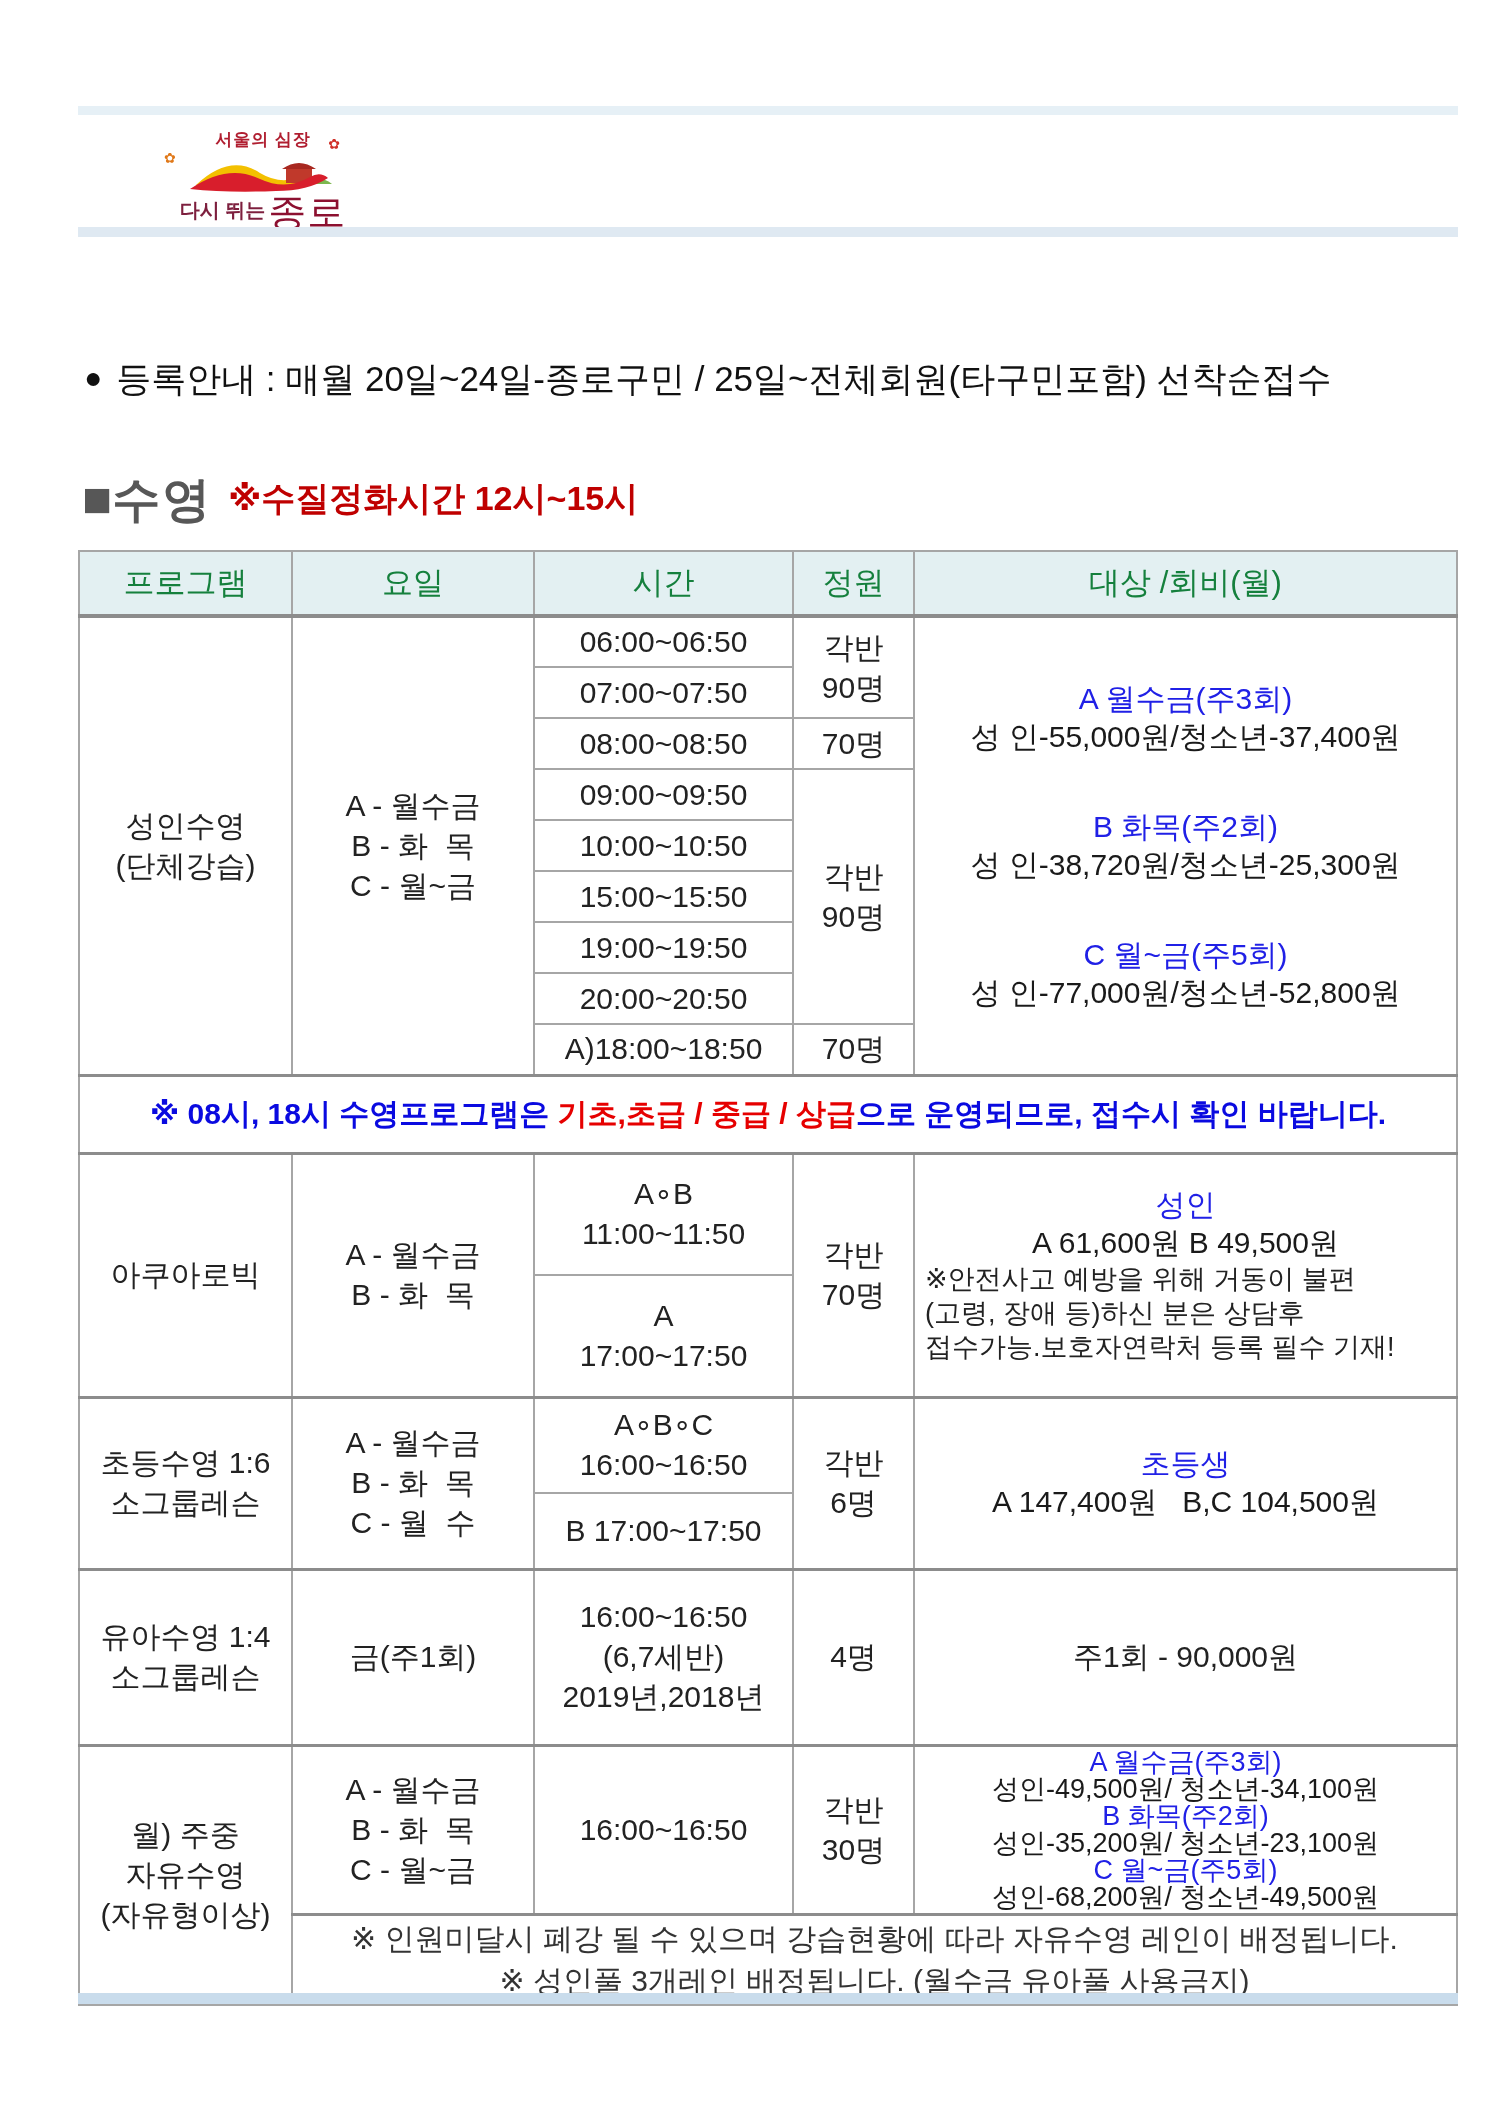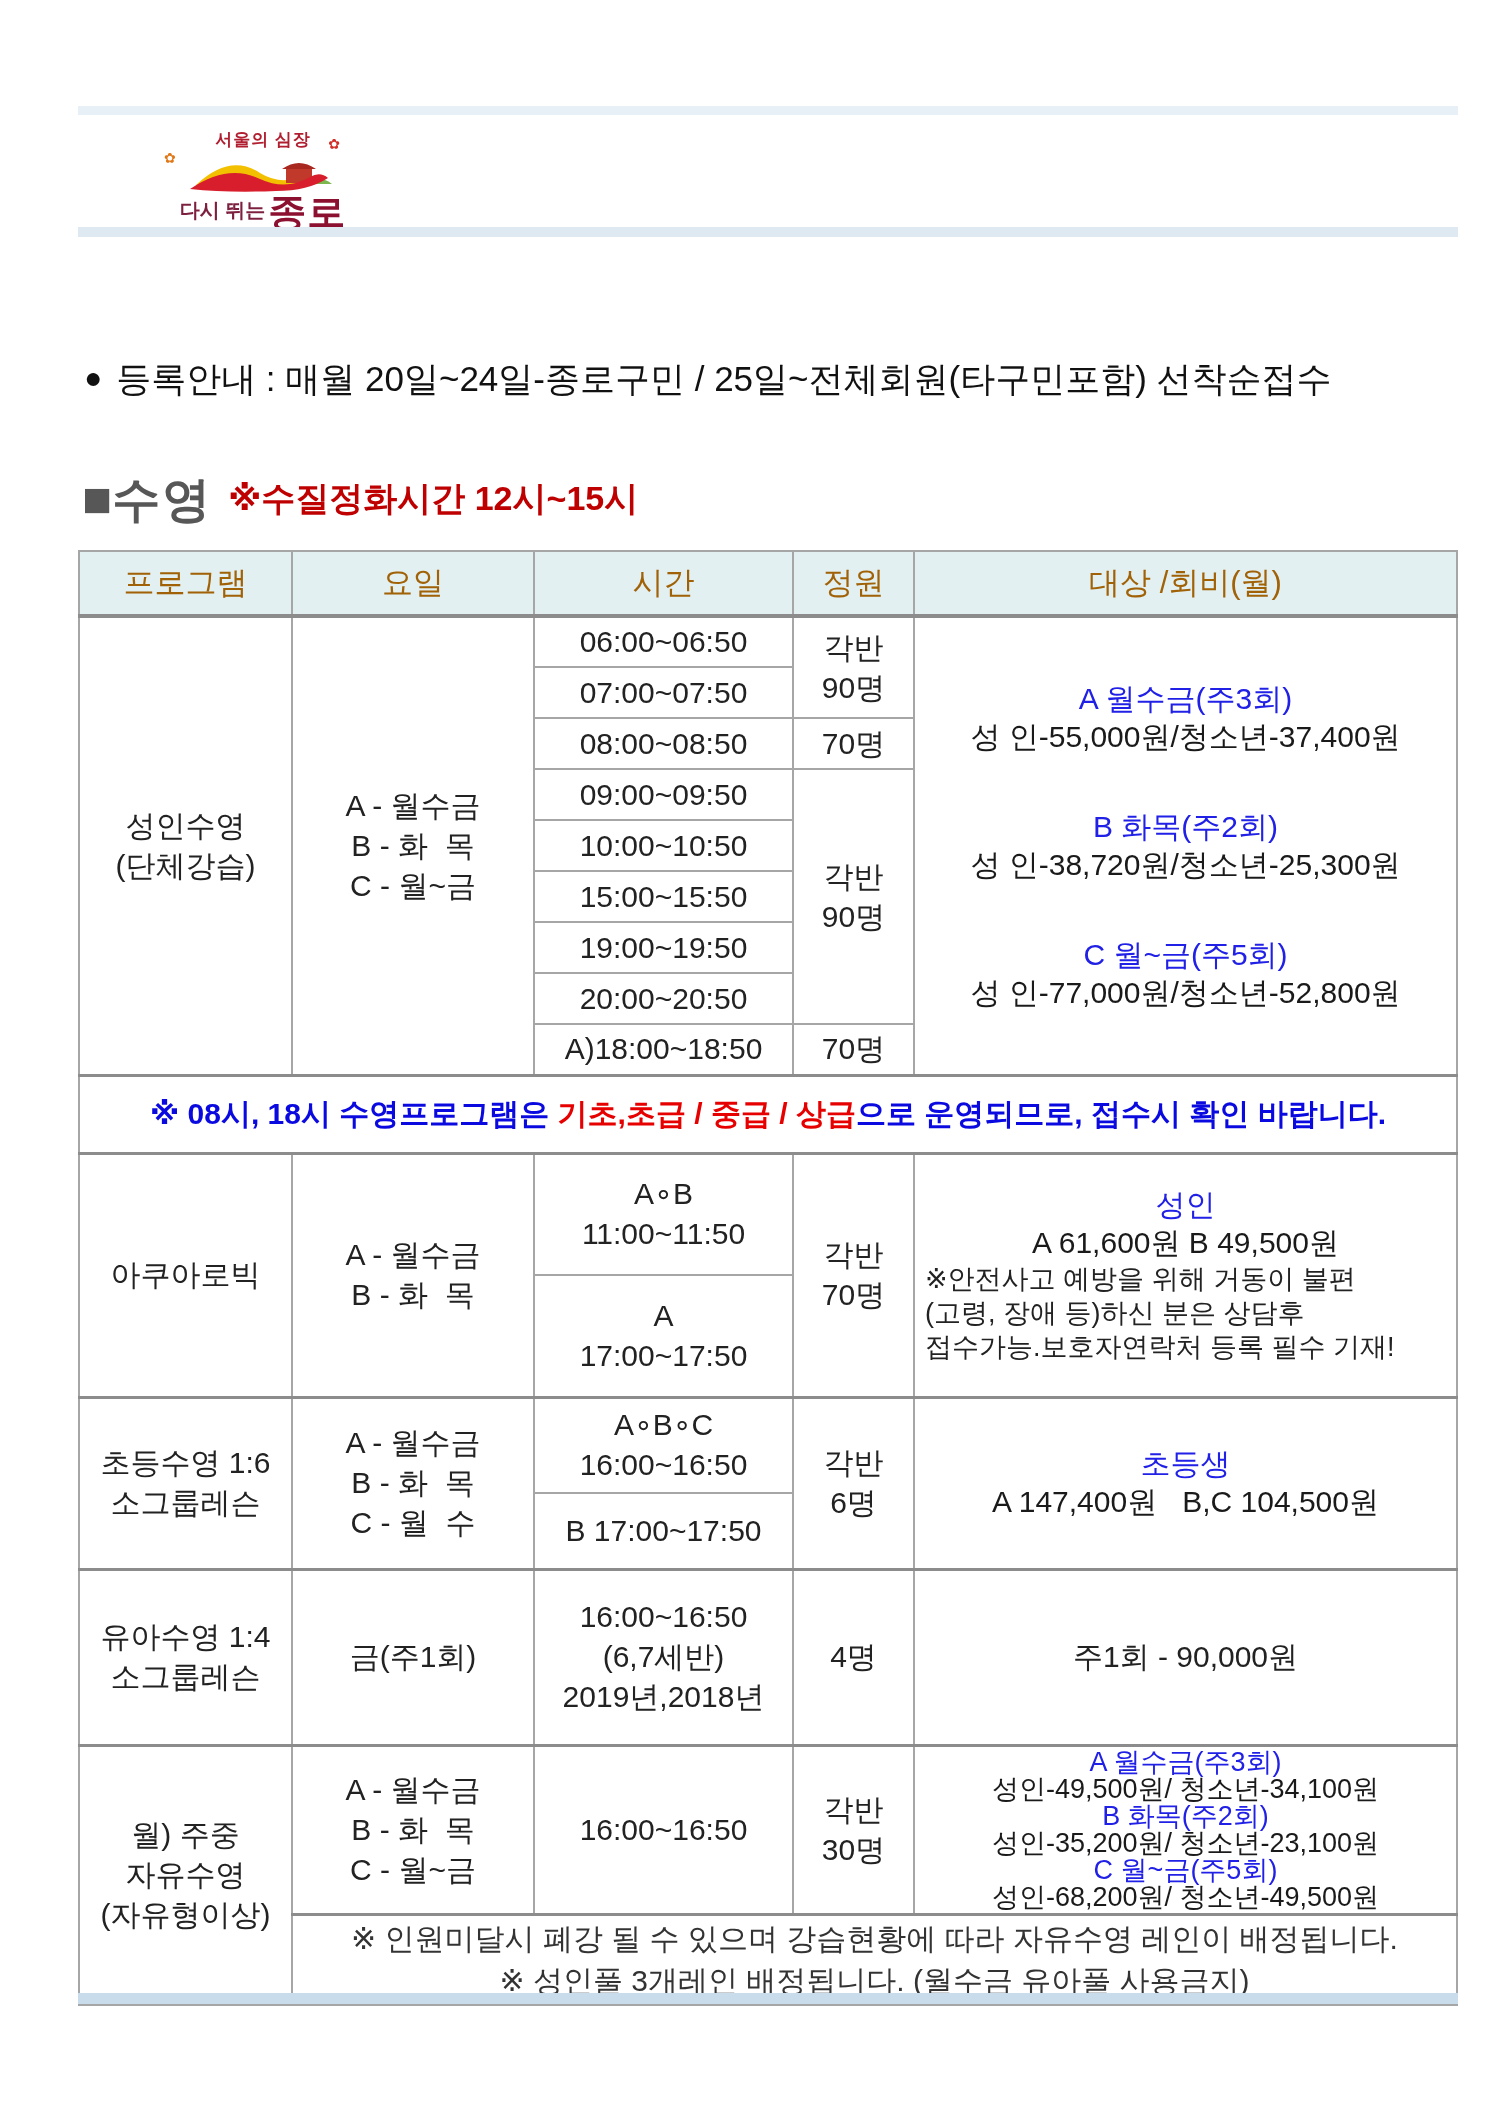--- a/index.html
+++ b/index.html
@@ -10,21 +10,21 @@
   .band-top{top:106px;height:9px;background:#e6f0f6;}
   .band-mid{top:227px;height:10px;background:#dfe9f2;}
   .band-bottom{top:1993px;height:11px;background:#c9dcec;}
 
   
   .logo{position:absolute;left:168px;top:128px;width:190px;height:96px;text-align:center;}
   .logo-top{font-size:17px;font-weight:bold;color:#b01e30;letter-spacing:1px;}
   .logo-swoosh{display:block;margin:0 auto;}
   .logo-bottom{margin-top:-6px;white-space:nowrap;}
   .logo-dasi{font-size:20px;font-weight:bold;color:#7d1f3e;vertical-align:8px;margin-right:3px;}
-  .logo-jongno{font-size:38px;font-weight:bold;color:#8c1030;letter-spacing:1px;}
+  .logo-jongno{font-size:38px;font-weight:normal;color:#8c1030;letter-spacing:1px;}
   .title{position:absolute;left:352px;top:130px;width:1110px;margin:0;
          font-size:62px;font-weight:bold;color:#575757;letter-spacing:1px;white-space:nowrap;}
   .title .month{color:#4372c0;}
 
   
   .bullet-line{position:absolute;left:84px;width:1390px;font-size:35px;color:#111;white-space:nowrap;}
   .bullet-1{top:298px;}
   .bullet-2{top:356px;}
   .dot{font-size:30px;vertical-align:3px;margin-right:14px;}
   .red{color:#c00000;}
@@ -33,21 +33,21 @@
   .section-head{position:absolute;left:82px;top:468px;white-space:nowrap;}
   .section-marker{font-size:50px;font-weight:bold;color:#575757;}
   .section-title{font-size:48px;font-weight:bold;color:#575757;letter-spacing:2px;}
   .section-note{font-size:34px;font-weight:bold;color:#bf0000;margin-left:16px;vertical-align:6px;}
 
   
   .t{position:absolute;left:78px;top:550px;width:1378px;border-collapse:collapse;table-layout:fixed;}
   .t th,.t td{border:2px solid #a6a6a6;padding:2px;vertical-align:middle;text-align:center;
               font-size:30px;color:#222;overflow:hidden;}
   .t{border:2px solid #8c8c8c;}
-  .hdr th{background:#e3f0f2;color:#a16207;font-weight:normal;height:58px;
+  .hdr th{background:#e3f0f2;color:#15803d;font-weight:normal;height:58px;
           border-bottom:4px solid #8c8c8c;font-size:31px;}
   .bt td{border-top:3px solid #8c8c8c;}
   .pre{white-space:pre-wrap;word-break:keep-all;}
   .rh51{height:51px;}
   .rh78{height:78px;}
   .rh122{height:122px;}
   .rh96{height:96px;}
   .rh76{height:76px;}
   .rh176{height:176px;}
   .rh164{height:164px;}

